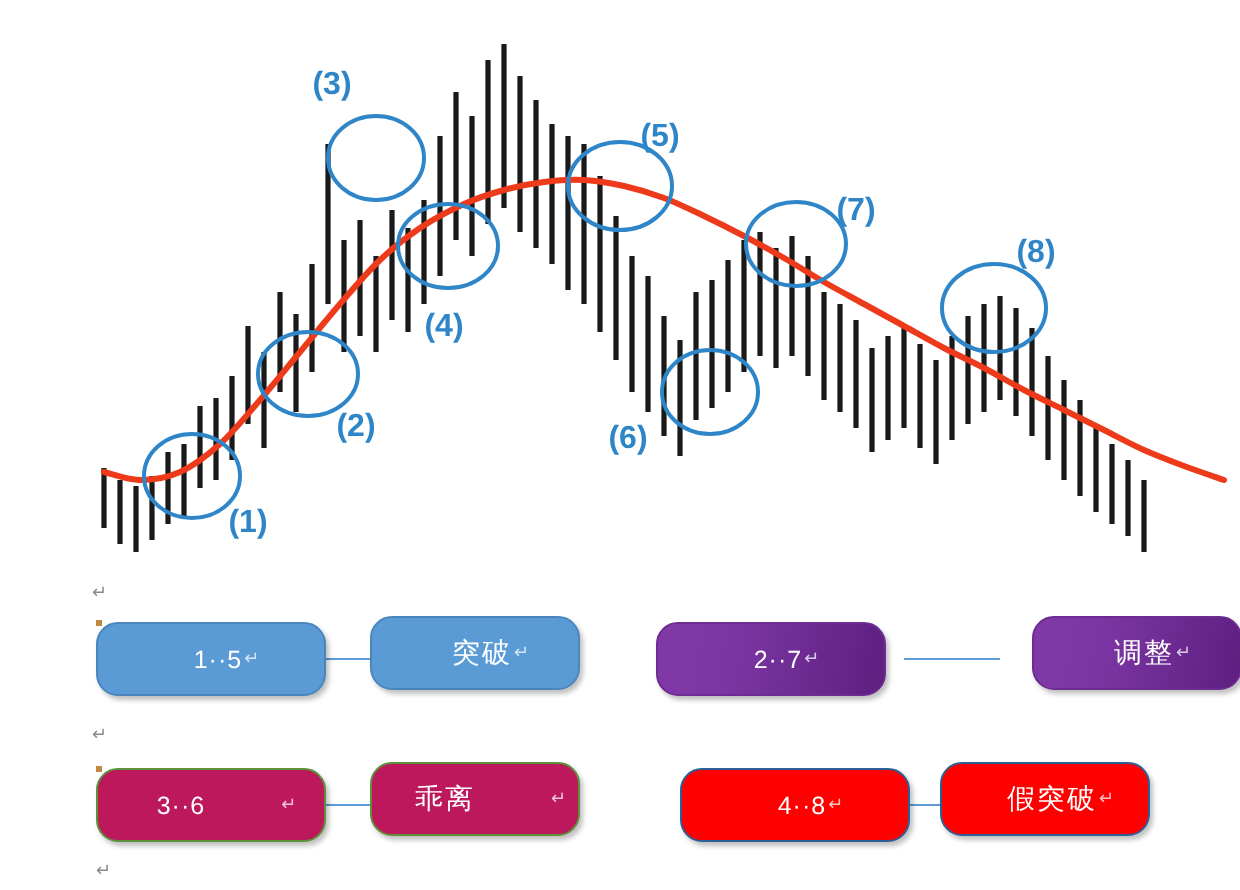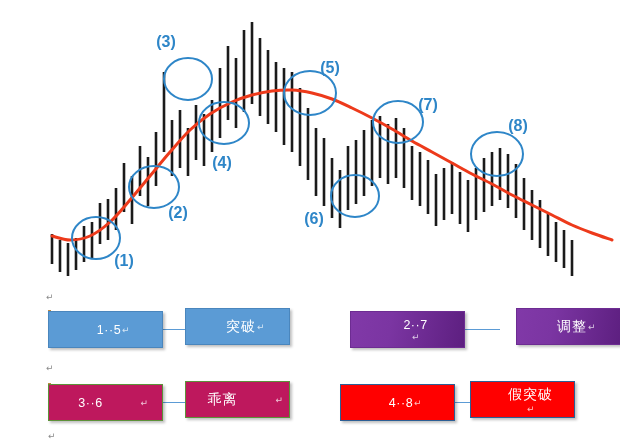--- a/index.html
+++ b/index.html
@@ -23,21 +23,21 @@
     position:absolute;
     font-family:"DejaVu Sans",sans-serif;
     font-size:9px;
     color:#8a8a8a;
     line-height:1;
     user-select:none;
   }
 
   .node{
     position:absolute;
-    border-radius:0;
+    border-radius:11px;
     box-sizing:border-box;
     display:flex;
     align-items:center;
     justify-content:center;
     color:#ffffff;
     font-size:12.5px;
     letter-spacing:.5px;
     box-shadow:1.5px 2px 2.5px rgba(0,0,0,.25);
     padding-left:16px;
   }
@@ -180,21 +180,21 @@
     <div class="node n-blue cn-left" style="left:48px;top:23px;">
       <span class="txt">1··5</span>
         <span class="mk">↵</span>
     </div>
     <div class="node n-blue cn-right" style="left:185px;top:20px;">
       <span class="txt cjk">突破</span>
         <span class="mk">↵</span>
     </div>
 
     <div class="connector" style="left:452px;top:41px;width:48px;"></div>
-    <div class="node n-purple cn-left" style="left:350px;top:23px;flex-direction:column;">
+    <div class="node n-purple cn-left" style="left:328px;top:23px;">
       <span class="txt">2··7</span>
         <span class="mk">↵</span>
     </div>
     <div class="node n-purple cn-right" style="left:470px;top:20px;margin-left:46px;">
       <span class="txt cjk">调整</span>
         <span class="mk">↵</span>
     </div>
 
     <div class="connector" style="left:155px;top:114px;width:48px;"></div>
     <div class="node n-green cn-left" style="left:48px;top:96px;">
@@ -204,19 +204,19 @@
     <div class="node n-green cn-right" style="left:185px;top:93px;">
       <span class="txt cjk">乖离</span>
         <span class="mk">↵</span>
     </div>
 
     <div class="connector" style="left:452px;top:114px;width:48px;"></div>
     <div class="node n-red cn-left" style="left:340px;top:96px;">
       <span class="txt">4··8</span>
         <span class="mk">↵</span>
     </div>
-    <div class="node n-red cn-right" style="left:470px;top:93px;flex-direction:column;">
+    <div class="node n-red cn-right" style="left:470px;top:93px;">
       <span class="txt cjk">假突破</span>
         <span class="mk">↵</span>
     </div>
 
   </div>
 </div>
 
 </body></html>

